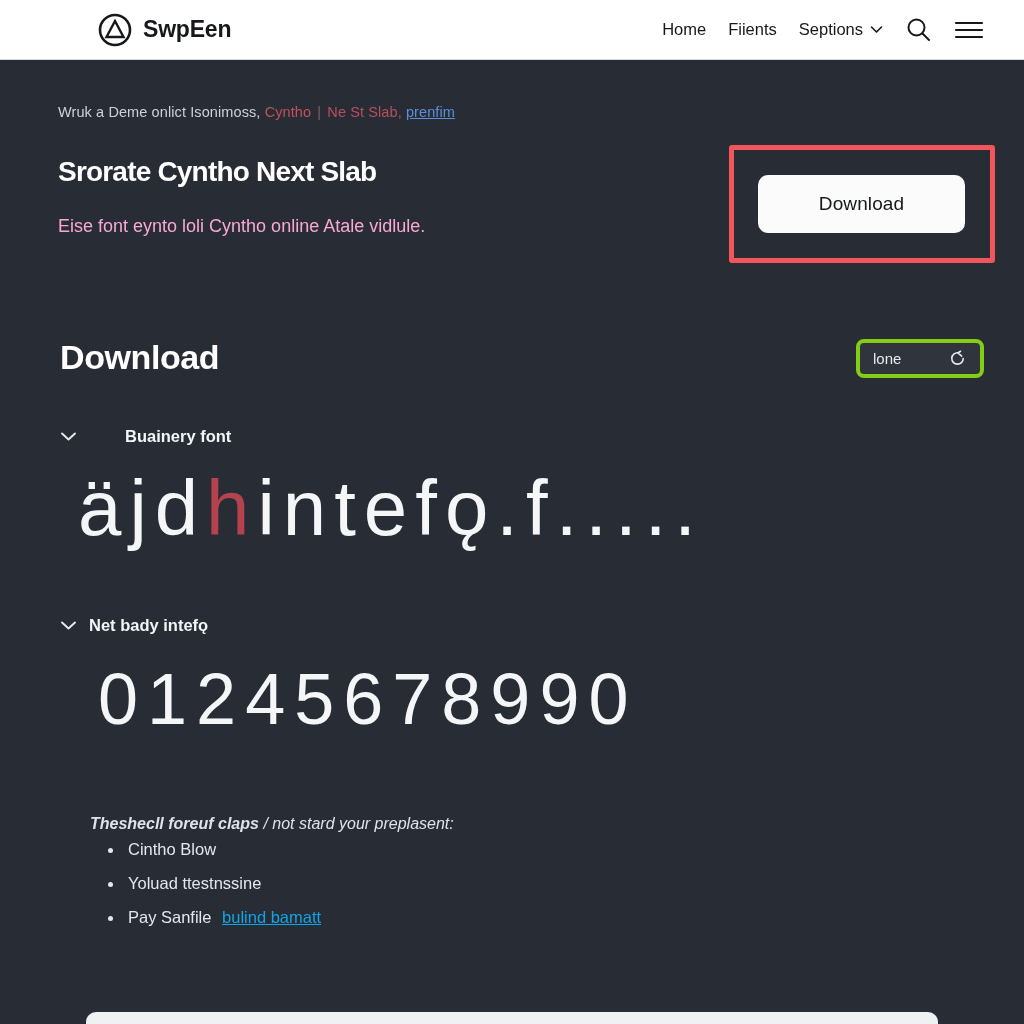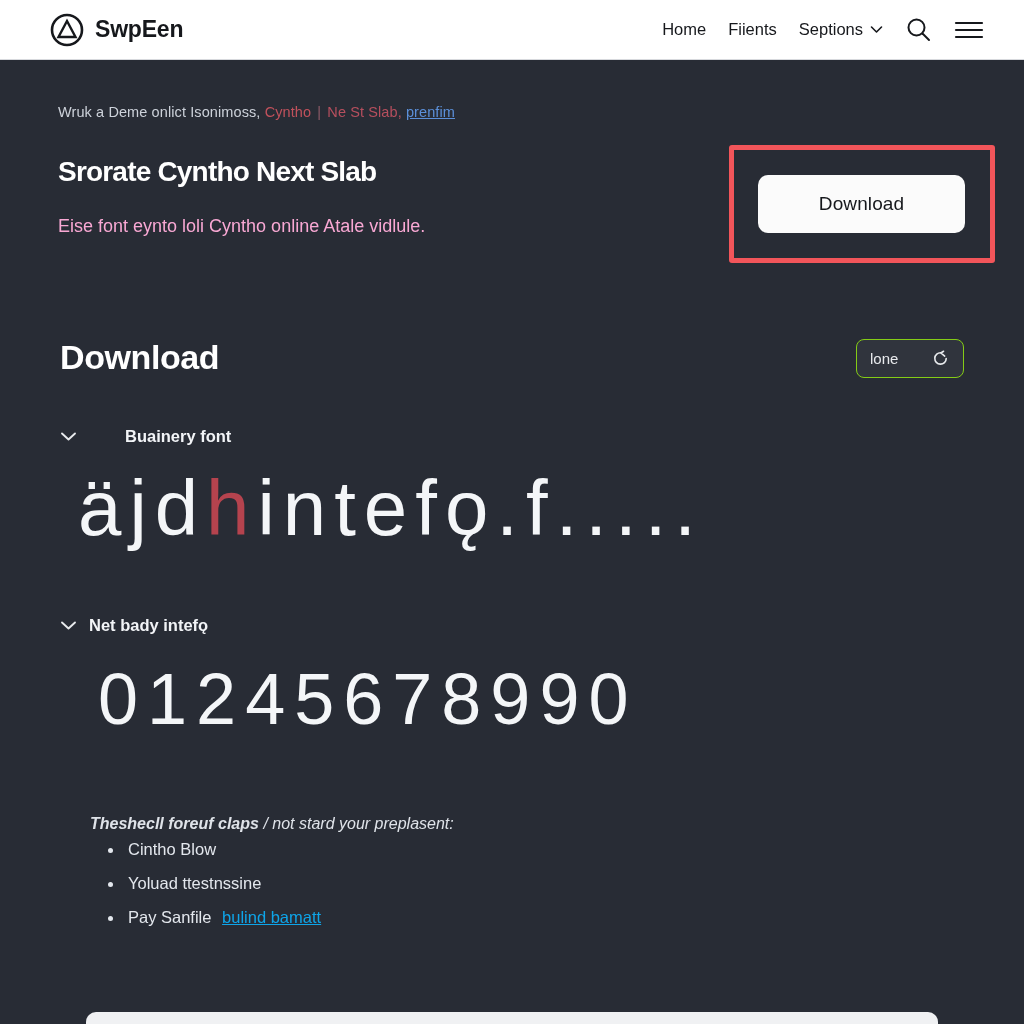--- a/index.html
+++ b/index.html
@@ -21,20 +21,21 @@
   .header {
     position: absolute;
     top: 0; left: 0;
     width: 1024px;
     height: 60px;
     background: #ffffff;
     border-bottom: 1px solid #d7d9dd;
     display: flex;
     align-items: center;
     z-index: 5;
+    padding-left: 48px;
   }
 
   .brand {
     display: flex;
     align-items: center;
     gap: 11px;
     margin-left: 50px;
   }
   .brand-mark { width: 34px; height: 34px; display: block; }
   .brand-name {
@@ -139,24 +140,24 @@
     font-size: 34px;
     font-weight: bold;
     color: #ffffff;
     letter-spacing: -0.4px;
   }
 
   .chip {
     position: absolute;
     top: 339px;
     left: 856px;
-    width: 108px;
+    width: 128px;
     height: 39px;
     background: #30343d;
-    border: 1px solid #84cc16;
+    border: 4px solid #84cc16;
     border-radius: 8px;
     display: flex;
     align-items: center;
     justify-content: space-between;
     padding: 0 13px;
     cursor: pointer;
   }
   .chip-label { font-size: 15px; color: #e8eaed; }
   .reset-icon { width: 19px; height: 19px; display: block; }
 

